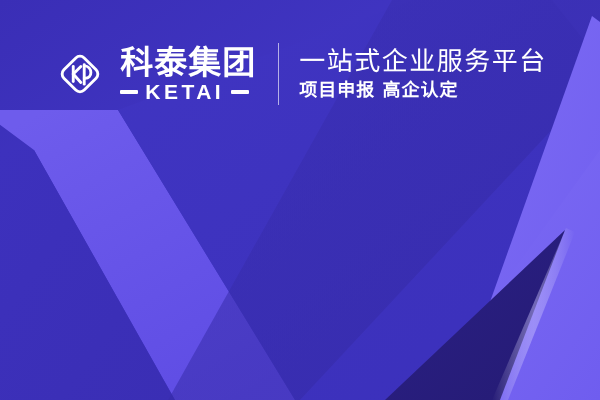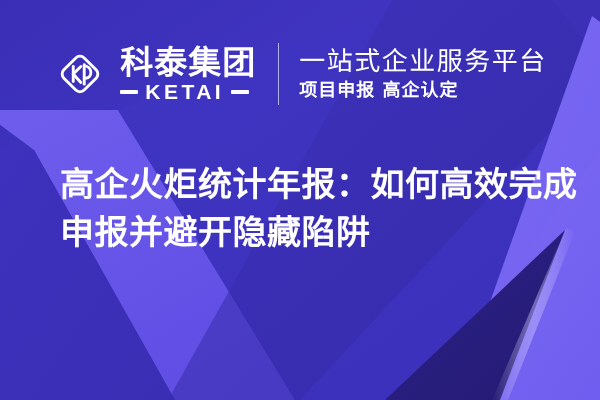--- a/index.html
+++ b/index.html
@@ -242,18 +242,14 @@
     </div>
 
     <div class="divider"></div>
 
     <div class="taglines">
       <div class="tagline-main">一站式企业服务平台</div>
       <div class="tagline-sub">项目申报 高企认定</div>
     </div>
   </div>
 
-  <div class="headline">
-    <div class="headline-line">高企火炬统计年报：如何高效完成</div>
-    <div class="headline-line">申报并避开隐藏陷阱</div>
-  </div>
 
 </div>
 
 </body></html>

